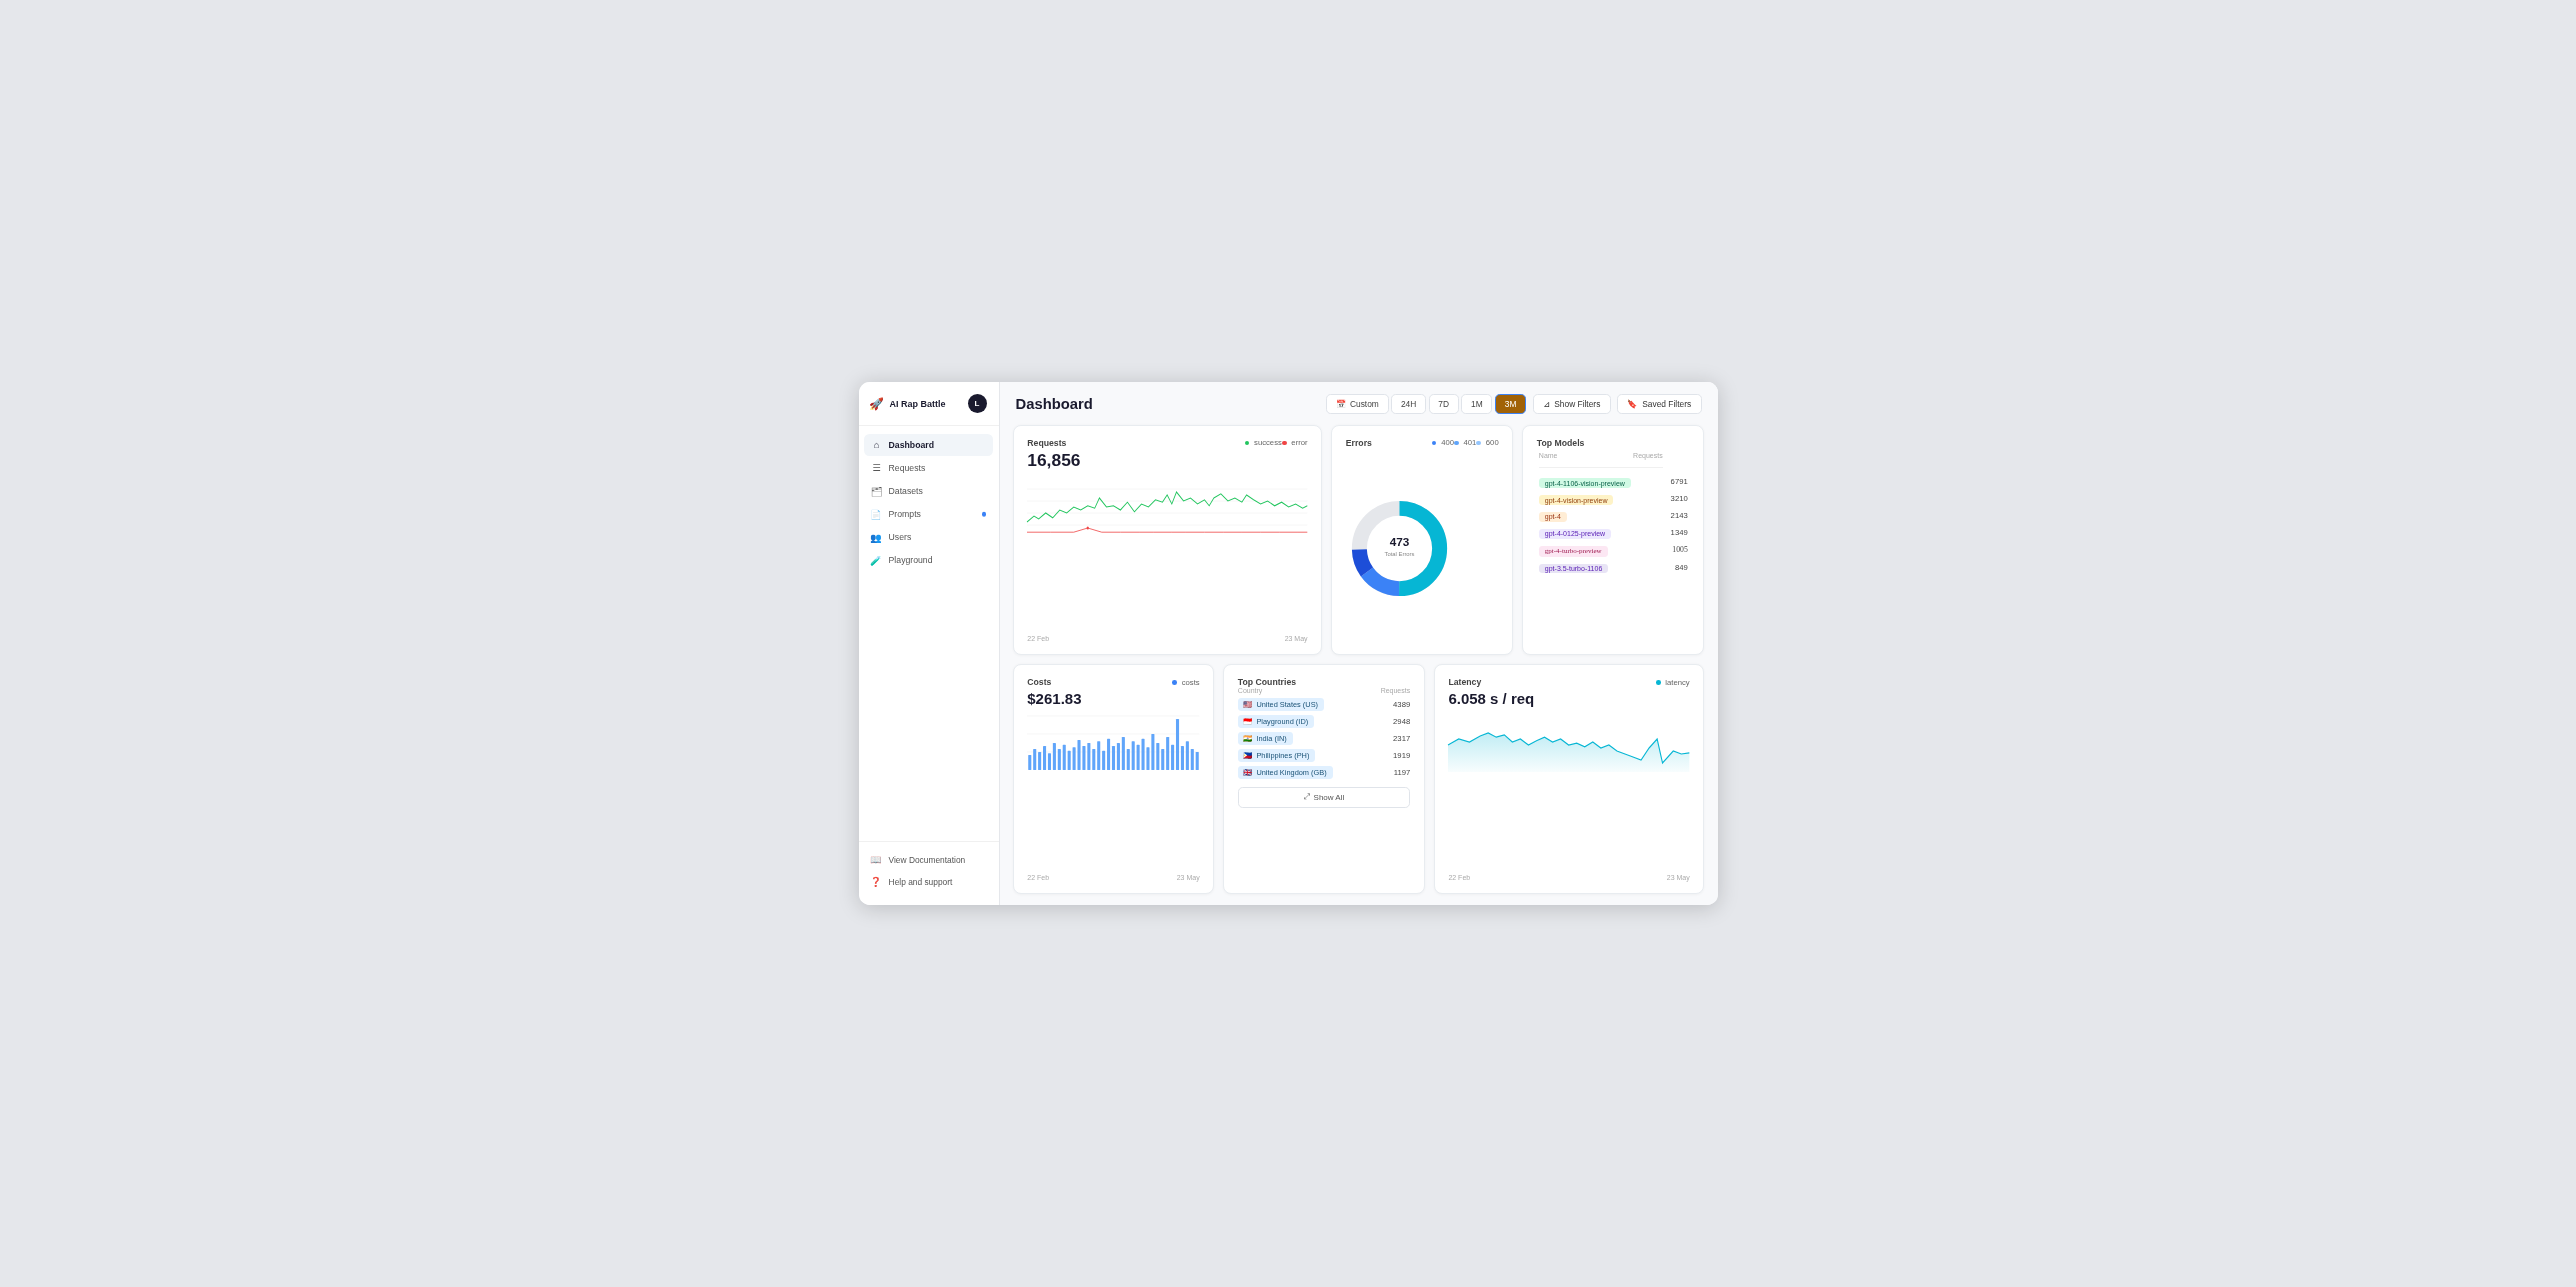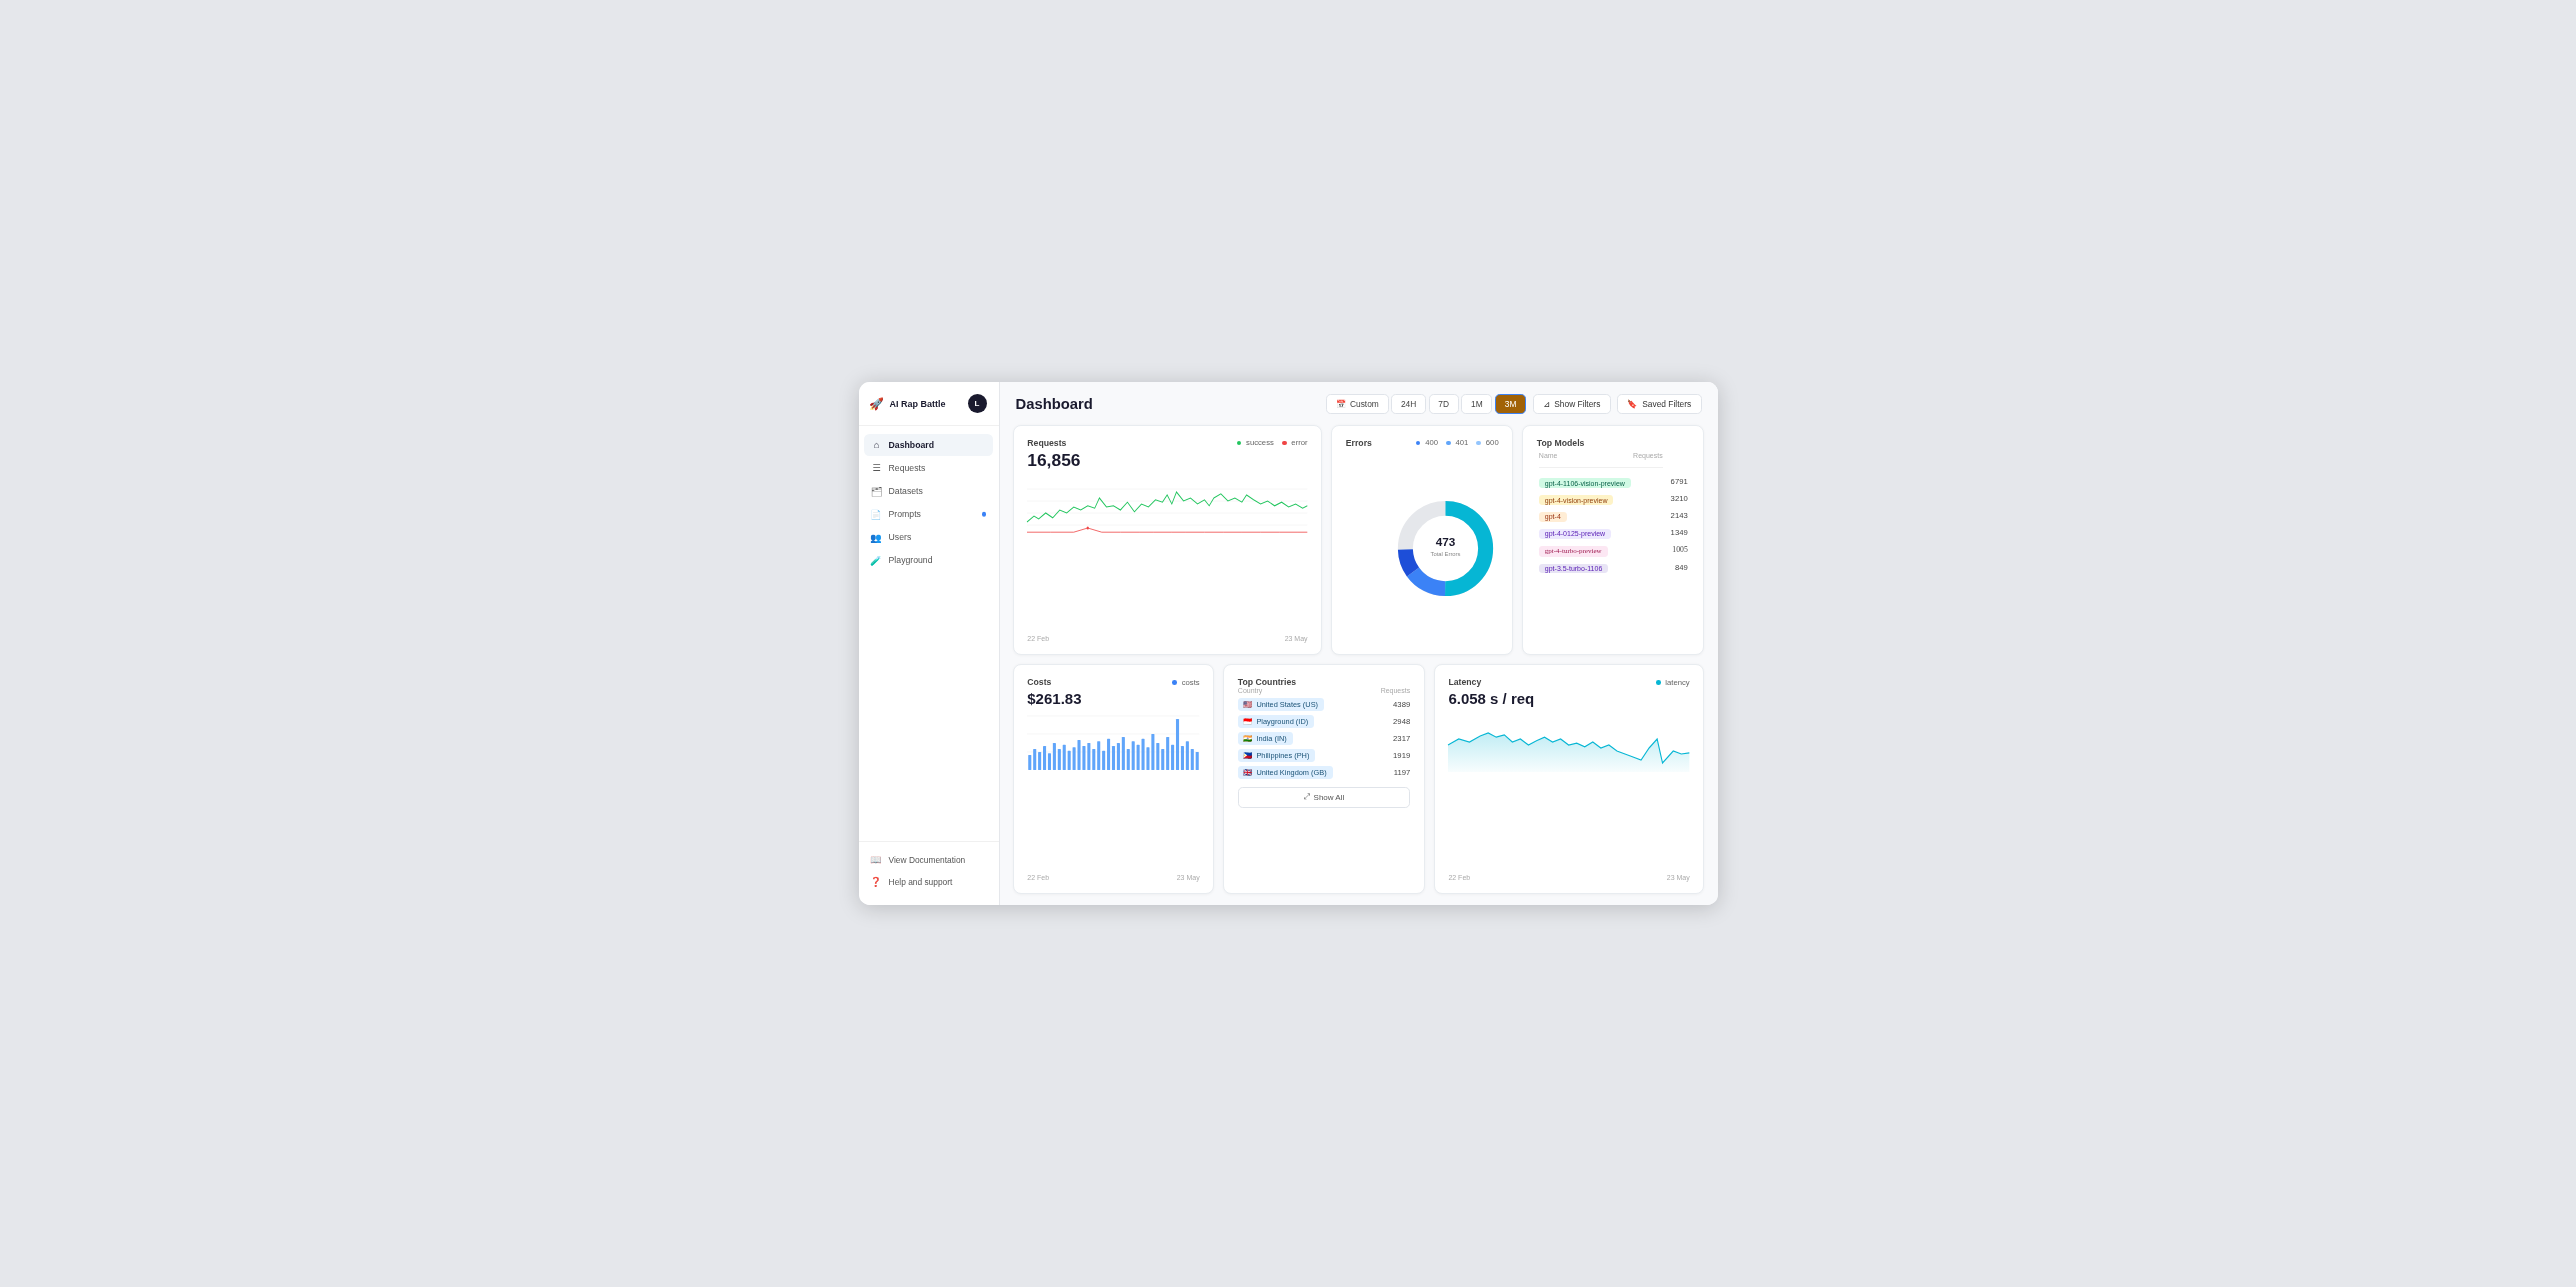--- a/index.html
+++ b/index.html
@@ -228,21 +228,20 @@
       margin-bottom: 2.7px;
     }
     .card-title {
       font-size: 8.7px;
       font-weight: 600;
       color: #444;
     }
     .legend {
       display: flex;
       align-items: flex-start;
-      gap: 8px;
       font-size: 7.7px;
       color: #666;
     }
     .legend-dot {
       width: 4.7px;
       height: 4.7px;
       border-radius: 50%;
       display: inline-block;
       margin-right: 2.7px;
     }
@@ -265,21 +264,21 @@
       justify-content: space-between;
       font-size: 7px;
       color: #aaa;
       margin-top: 2.7px;
     }
     
     svg.chart { width: 100%; overflow: visible; }
     .donut-container {
       display: flex;
       align-items: center;
-      justify-content: flex-end;
+      justify-content: flex-start;
       flex: 1;
       margin-top: 4px;
     }
 
     
     .models-table { width: 100%; margin-top: 2.7px; }
     .models-header {
       display: flex;
       justify-content: space-between;
       font-size: 7px;

